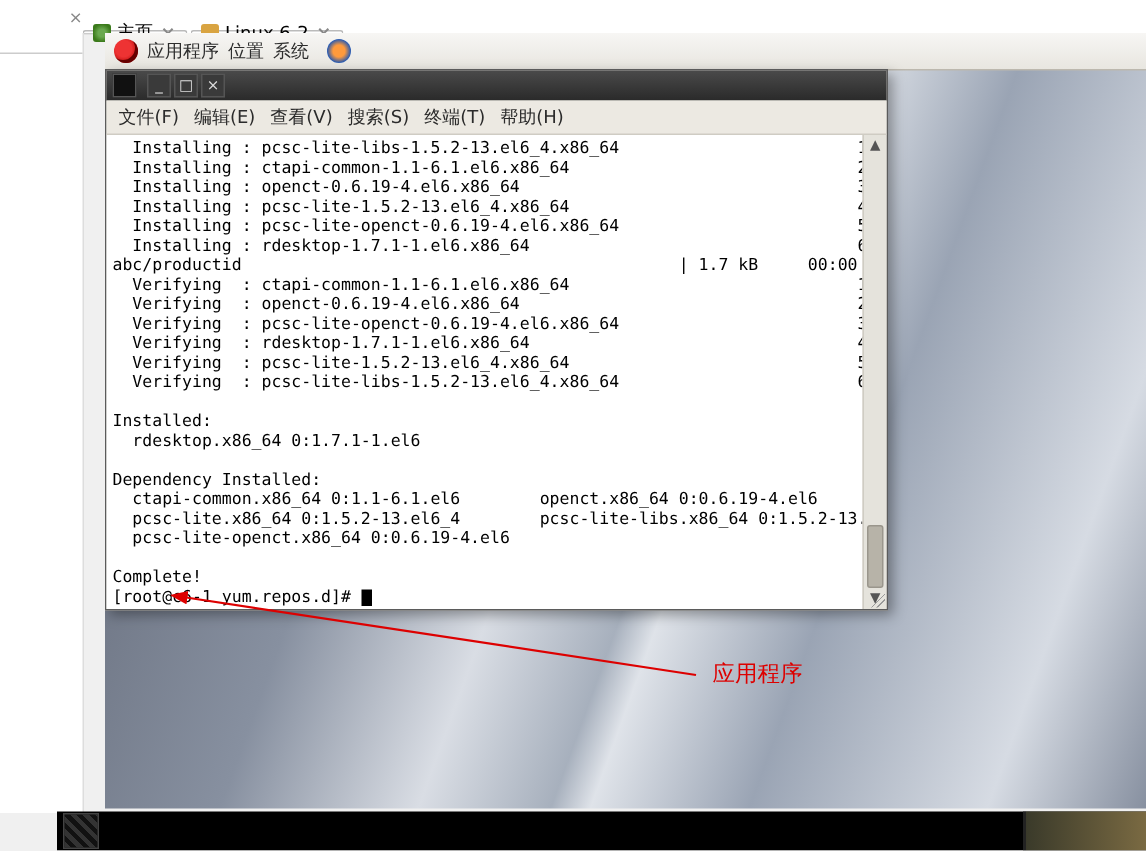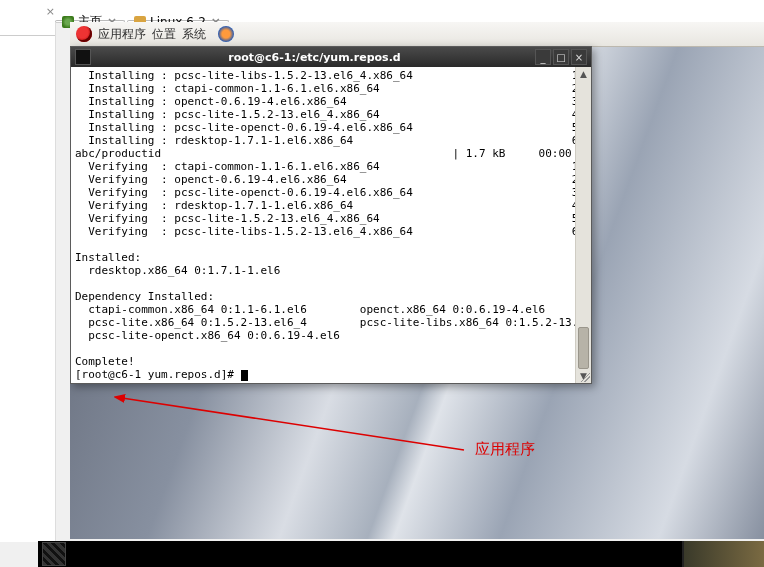--- a/index.html
+++ b/index.html
@@ -254,24 +254,31 @@
     <span class="icon rh-icon"></span>
     <span class="menu-item">应用程序</span>
     <span class="menu-item">位置</span>
     <span class="menu-item">系统</span>
     <span class="icon ff-icon" style="margin-left:6px;"></span>
   </div>
 
   <div class="terminal-window">
     <div class="titlebar">
       <span class="t-icon"></span>
-      <span class="title">root@c6-1:/etc/yum.repos.d</span>
       <span class="win-btn">_</span>
       <span class="win-btn">□</span>
       <span class="win-btn">×</span>
+    </div>
+    <div class="menubar">
+      <span>文件(F)</span>
+      <span>编辑(E)</span>
+      <span>查看(V)</span>
+      <span>搜索(S)</span>
+      <span>终端(T)</span>
+      <span>帮助(H)</span>
     </div>
     <div class="term-body">
       <div class="term-content" id="term-content">  Installing : pcsc-lite-libs-1.5.2-13.el6_4.x86_64                        1/6
   Installing : ctapi-common-1.1-6.1.el6.x86_64                             2/6
   Installing : openct-0.6.19-4.el6.x86_64                                  3/6
   Installing : pcsc-lite-1.5.2-13.el6_4.x86_64                             4/6
   Installing : pcsc-lite-openct-0.6.19-4.el6.x86_64                        5/6
   Installing : rdesktop-1.7.1-1.el6.x86_64                                 6/6
 abc/productid                                            | 1.7 kB     00:00 ...
   Verifying  : ctapi-common-1.1-6.1.el6.x86_64                             1/6

